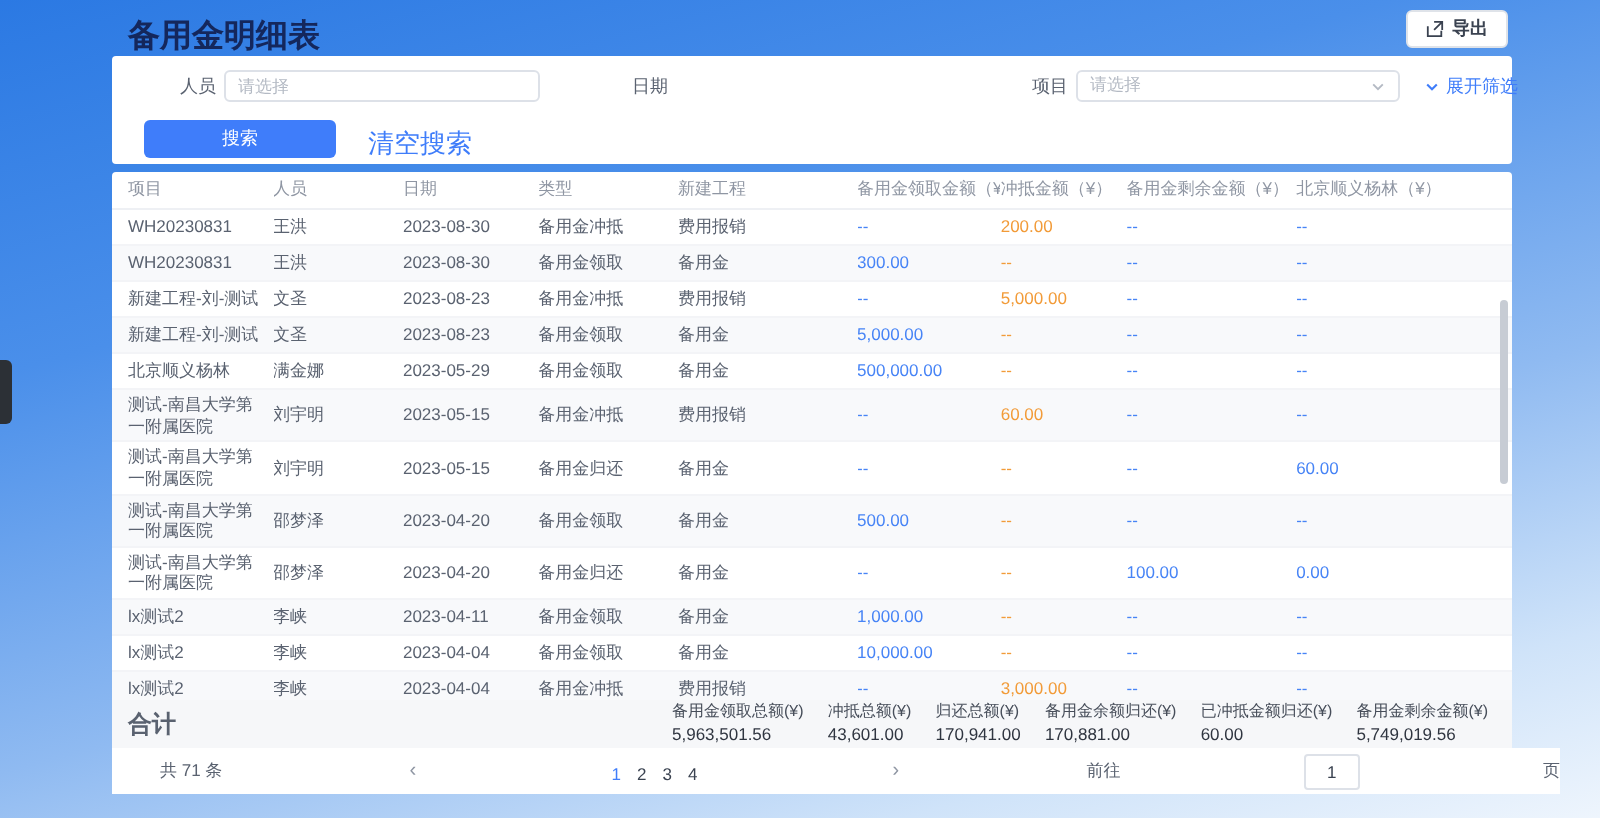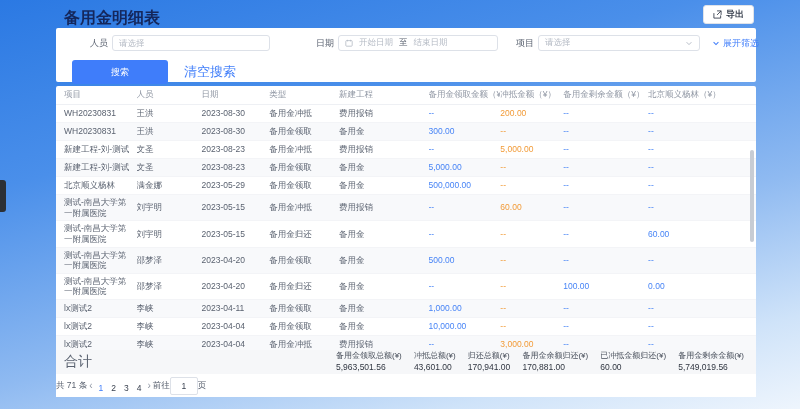--- a/index.html
+++ b/index.html
@@ -26,44 +26,44 @@
   .date-box{position:absolute;left:282px;top:0;width:160px;height:16px;border:1px solid #dde1e8;border-radius:3px;
     display:flex;align-items:center;gap:6px;padding:0 6px;box-sizing:border-box;background:#fff;}
   .date-box .ph{font-size:8.5px;color:#b4bac4;}
   .date-box .to{font-size:8.5px;color:#5a6270;}
   .f-project-label{position:absolute;left:460px;top:2px;}
   .select-box{position:absolute;left:482px;top:0;width:162px;height:16px;border:1px solid #dde1e8;border-radius:3px;
     display:flex;align-items:center;justify-content:space-between;padding:0 6px;box-sizing:border-box;background:#fff;}
   .select-box .ph{font-size:8.5px;color:#b4bac4;}
   .expand-link{position:absolute;left:656px;top:2px;display:flex;align-items:center;gap:3px;color:#3f7dfa;font-size:9px;cursor:pointer;white-space:nowrap;}
   .f-row2{position:absolute;left:0;top:32px;width:100%;height:20px;}
-  .search-btn{position:absolute;left:16px;top:0;width:96px;height:24px;background:#3f7dfa;color:#fff;border:none;
+  .search-btn{position:absolute;left:16px;top:0;width:96px;height:19px;background:#3f7dfa;color:#fff;border:none;
     border-radius:3px;font-size:9px;cursor:pointer;font-family:inherit;}
   .clear-link{position:absolute;left:128px;top:3px;font-size:13px;color:#3f7dfa;cursor:pointer;font-family:Liberation Serif, serif;}
   
   .table-card{position:absolute;left:56px;top:86px;width:700px;height:311px;background:#fff;border-radius:2px;}
   .thead{display:flex;height:18px;align-items:center;padding:0 8px;border-bottom:1px solid #eef0f4;}
   .th{font-size:8.5px;color:#8f96a3;white-space:nowrap;overflow:hidden;}
   .tbody{height:246px;overflow:hidden;}
   .tr{display:flex;align-items:center;padding:0 8px;min-height:17px;border-bottom:1px solid #f3f4f7;}
   .tr:nth-child(even){background:#f8f9fb;}
   .td{font-size:8.5px;color:#5a6270;line-height:1.25;padding:2px 4px 2px 0;box-sizing:border-box;overflow:hidden;}
   .c0{width:10.6%;}.c1{width:9.5%;}.c2{width:9.9%;}.c3{width:10.2%;}.c4{width:13.1%;}
   .c5{width:10.5%;}.c6{width:9.2%;}.c7{width:12.4%;}.c8{width:14.6%;}
   .amt-blue{color:#4784f6;}
   .amt-orange{color:#f29b38;}
   .vscroll{position:absolute;right:2px;top:64px;width:4px;height:92px;background:#c7ccd4;border-radius:2px;cursor:pointer;}
   
   .summary{position:absolute;left:0;top:264px;width:100%;height:24px;background:#f6f7f9;display:flex;align-items:center;box-sizing:border-box;padding:0 8px;}
-  .sum-label{font-size:14px;color:#5a6270;width:272px;}
+  .sum-label{font-size:12px;color:#5a6270;width:272px;font-weight:bold;}
   .sum-items{flex:1;display:flex;justify-content:space-between;padding-right:4px;}
   .sum-item .sl{font-size:8px;color:#474e5a;display:block;line-height:1.3;}
   .sum-item .sv{font-size:8.5px;color:#2f3540;display:block;line-height:1.25;}
   
-  .pagination{position:absolute;left:0;top:288px;width:100%;height:23px;display:flex;align-items:center;justify-content:flex-start;background:#fff;}
+  .pagination{position:absolute;left:0;top:288px;width:100%;height:23px;display:flex;align-items:center;justify-content:space-between;gap:7px;background:#fff;padding-left:24px;}
   .pg-total{font-size:8.5px;color:#5a6270;}
   .pg-arrow{font-size:10px;color:#8f96a3;cursor:pointer;line-height:1;padding:0 2px;background:none;border:none;font-family:inherit;}
   .pg-num{font-size:8.5px;color:#3a4250;cursor:pointer;padding:0 4px;background:none;border:none;font-family:inherit;}
   .pg-num.active{color:#3f7dfa;}
   .pg-goto{font-size:8.5px;color:#5a6270;}
   .pg-input{width:22px;height:14px;border:1px solid #dde1e8;border-radius:2px;font-size:8.5px;text-align:center;color:#3a4250;font-family:inherit;}
   .icon-gray{color:#b4bac4;display:flex;align-items:center;}
 </style>
 </head>
 <body>
@@ -83,32 +83,20 @@
     </button>
   </div>
 
   <div class="side-handle"></div>
 
   <div class="filter-card">
     <div class="f-row">
       <span class="f-label f-person">人员</span>
       <input class="f-person-input" placeholder="请选择" style="">
       <span class="f-label f-date-label">日期</span>
-      <div class="date-box">
-        <span class="icon-gray">
-          <svg width="8" height="8" viewBox="0 0 10 10">
-              <rect x="1" y="2" width="8" height="7" rx="1" fill="none" stroke="#b4bac4" stroke-width="1"></rect>
-              <line x1="3" y1="1" x2="3" y2="3" stroke="#b4bac4" stroke-width="1"></line>
-              <line x1="7" y1="1" x2="7" y2="3" stroke="#b4bac4" stroke-width="1"></line>
-            </svg>
-        </span>
-        <span class="ph">开始日期</span>
-        <span class="to">至</span>
-        <span class="ph">结束日期</span>
-      </div>
       <span class="f-label f-project-label">项目</span>
       <div class="select-box">
         <span class="ph">请选择</span>
         <span class="icon-gray">
           <svg width="8" height="8" viewBox="0 0 10 10">
               <polyline points="2,4 5,7 8,4" fill="none" stroke="#b4bac4" stroke-width="1.2"></polyline>
             </svg>
         </span>
       </div>
       <div class="expand-link">

